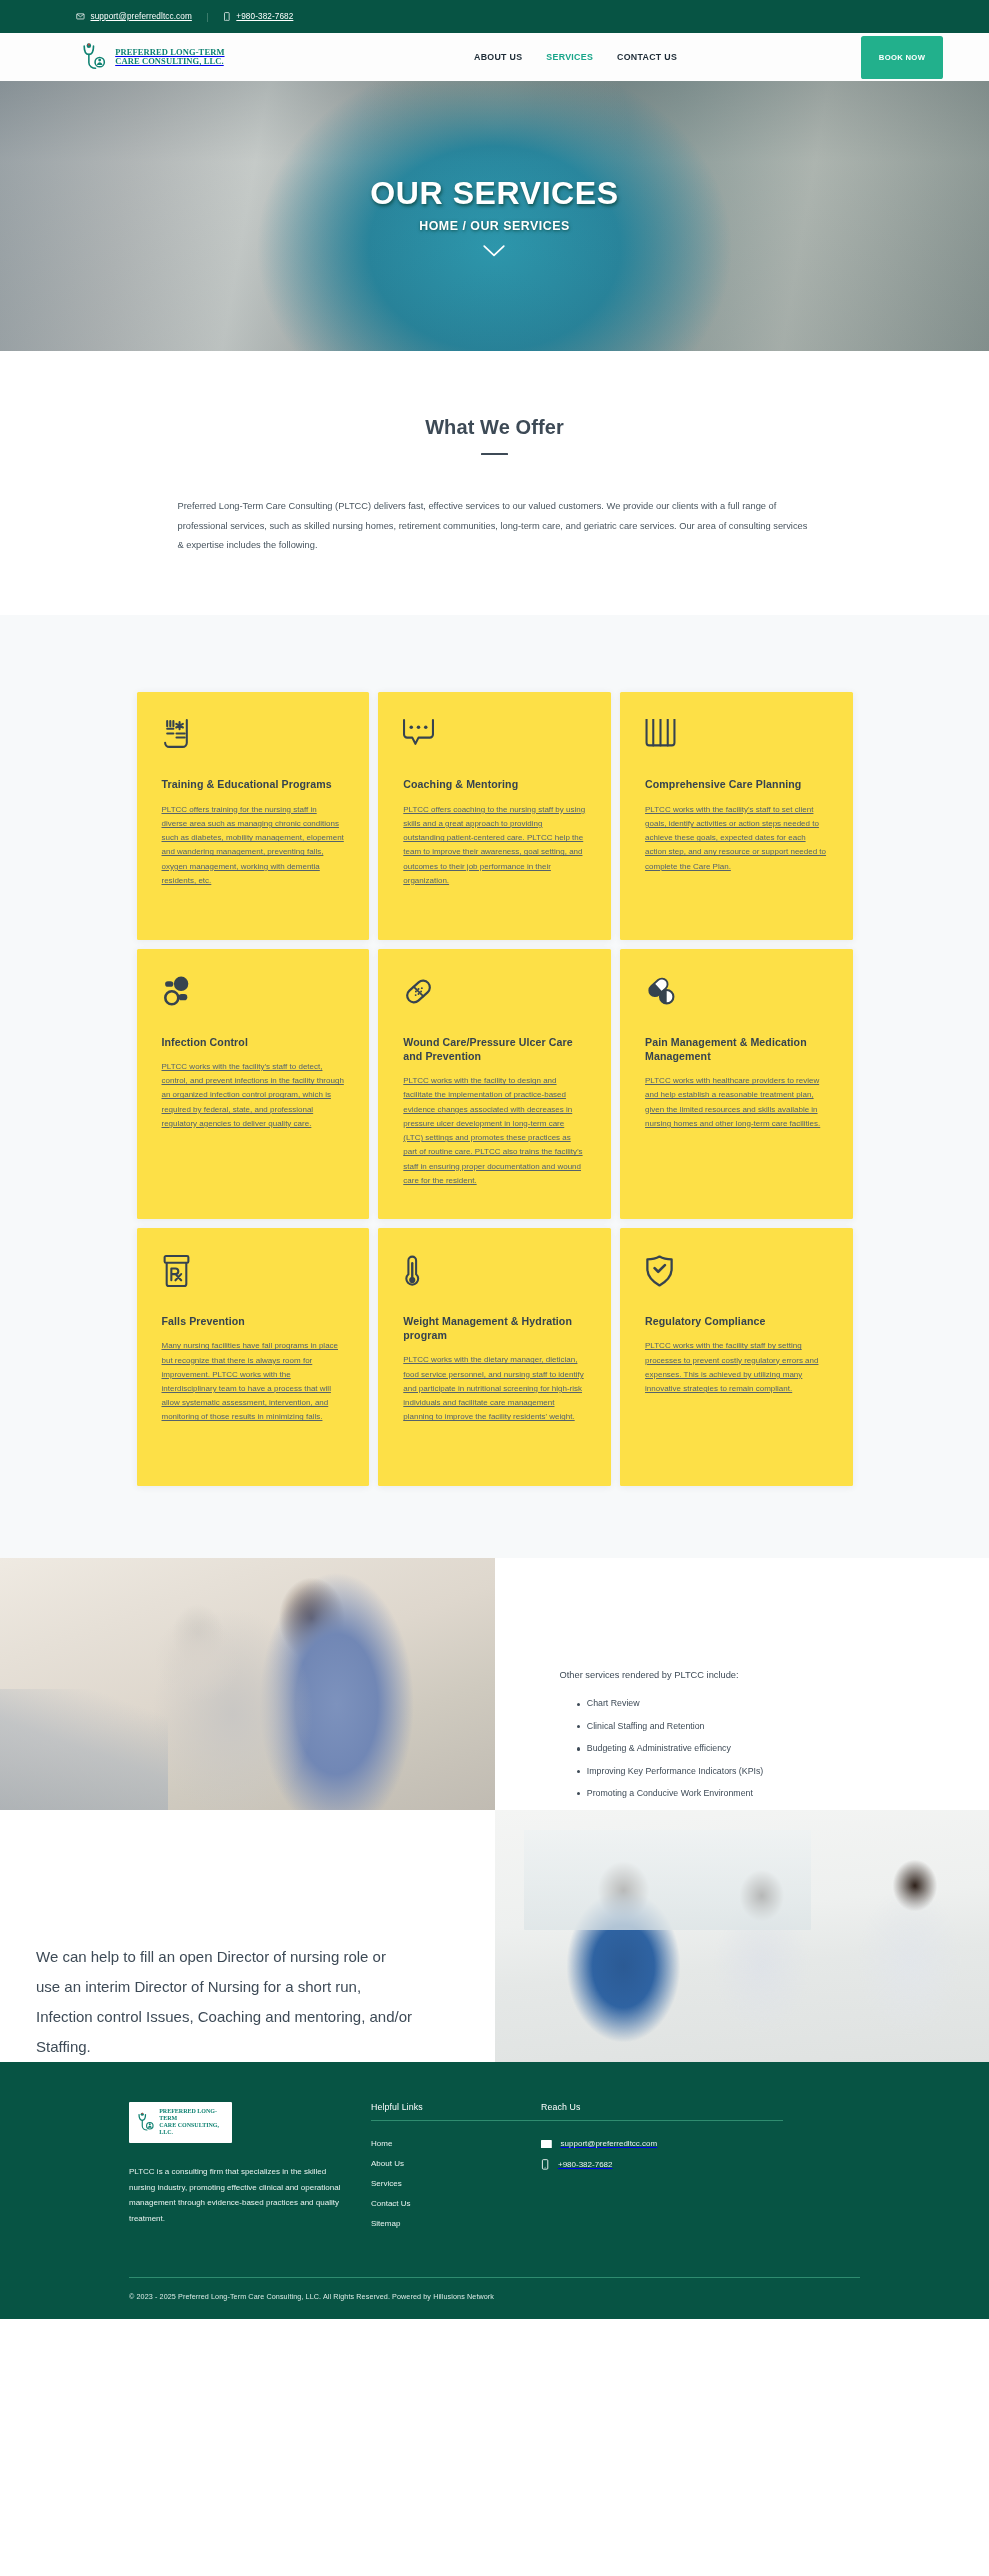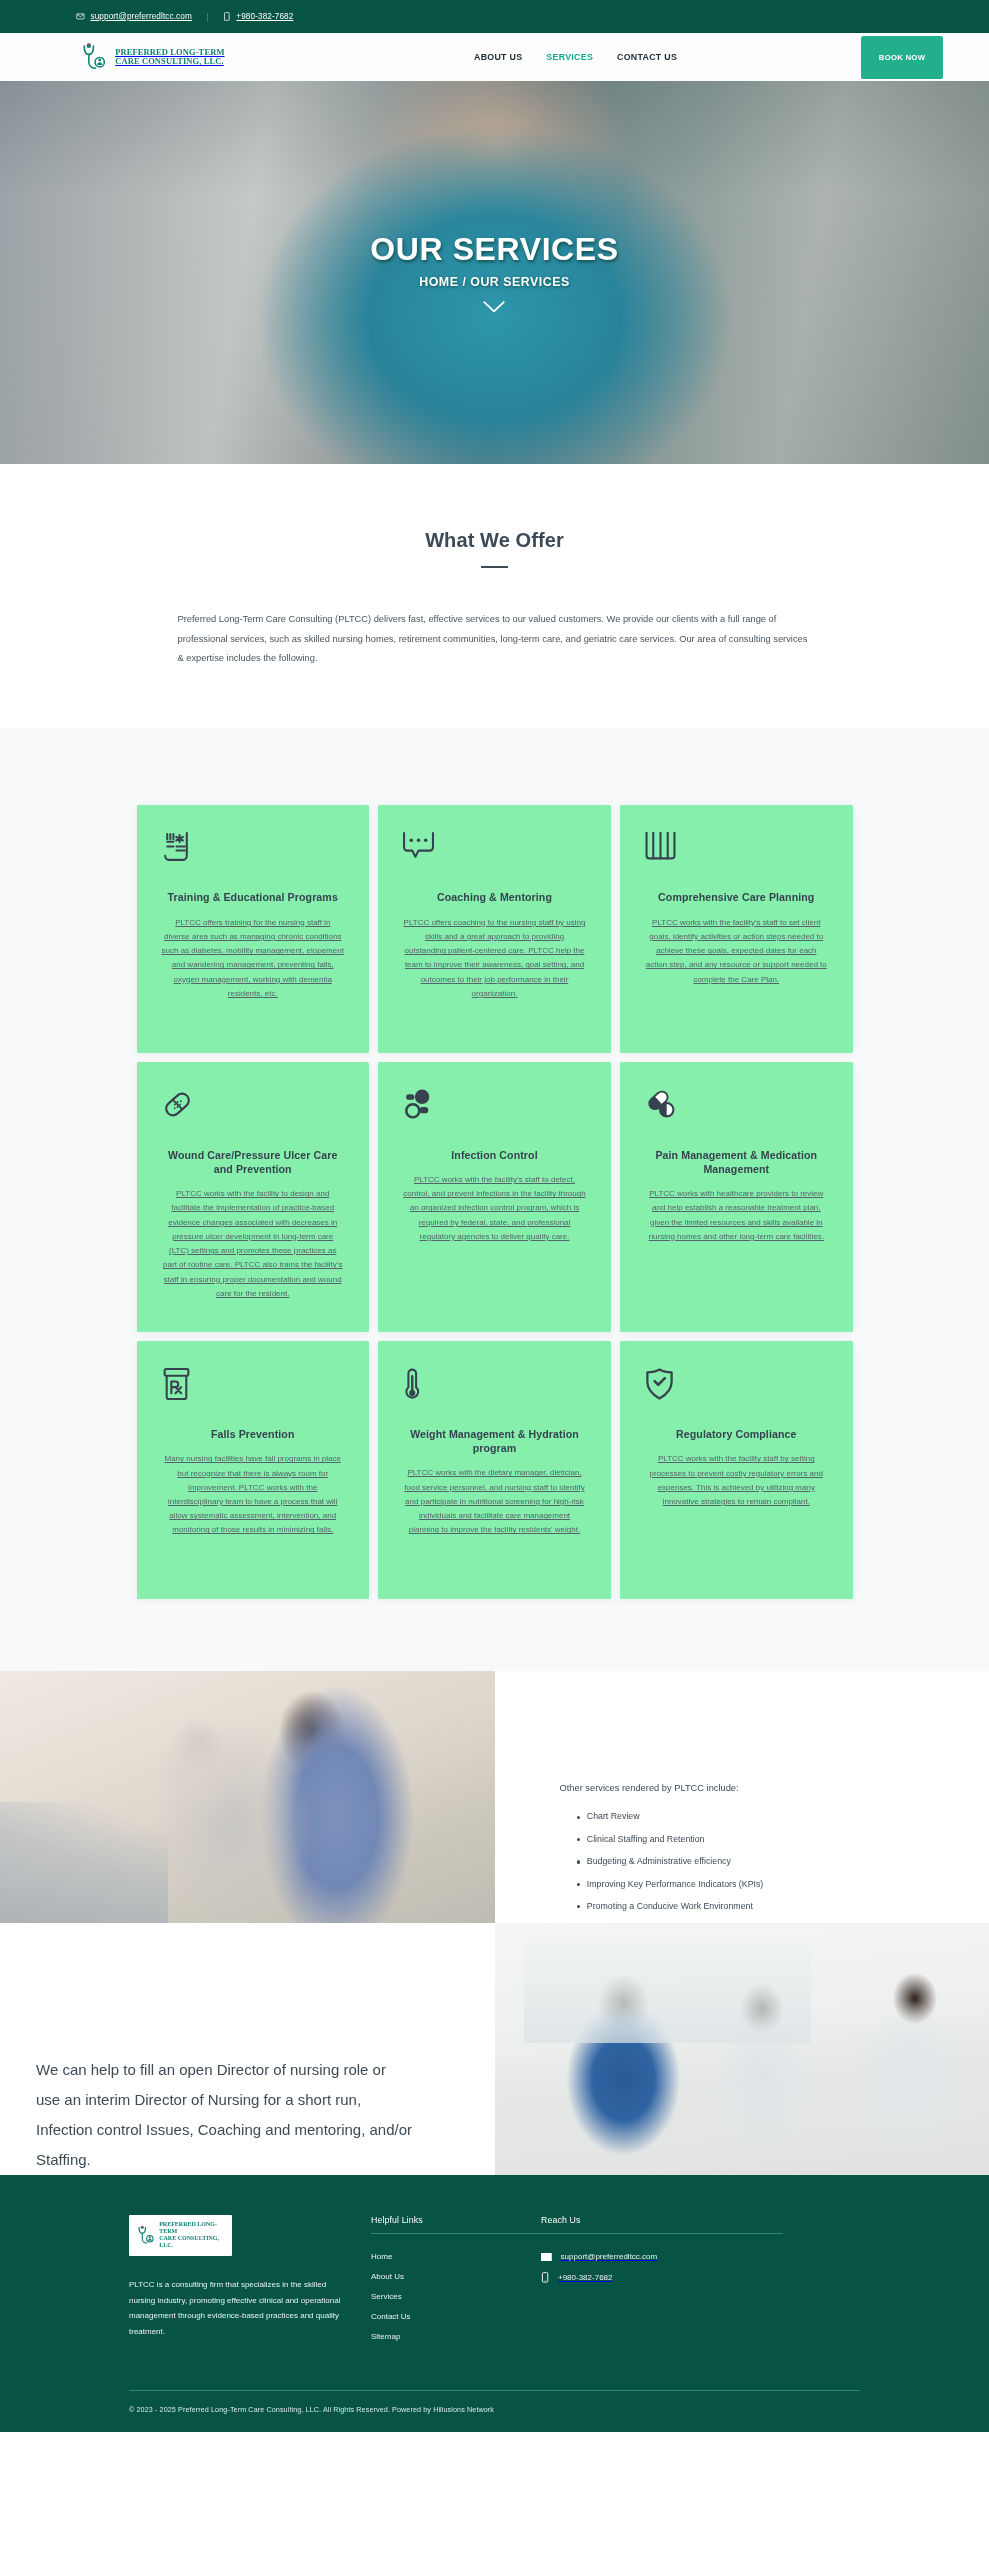--- a/index.html
+++ b/index.html
@@ -36,21 +36,21 @@
   .nav-link.active{color:#17a589;}
   .book-btn{
     margin-left:auto;background:#22b08c;color:#ffffff;border:none;
     font-size:7.7px;font-weight:bold;letter-spacing:0.3px;
     width:82px;height:43px;border-radius:2.6px;cursor:pointer;
     font-family:"Liberation Sans",sans-serif;
   }
 
   
   .hero{
-    height:383px;position:relative;overflow:hidden;
+    height:270px;position:relative;overflow:hidden;
     display:flex;flex-direction:column;align-items:center;justify-content:center;
   }
   .hero-bg{position:absolute;inset:0;
     background:
       radial-gradient(ellipse 330px 268px at 50% 62%, #2f9fb5 0%, #2a8ba3 38%, rgba(42,139,163,0) 72%),
       radial-gradient(ellipse 216px 206px at 50% 18%, #d8bba4 0%, rgba(216,187,164,0) 62%),
       linear-gradient(100deg,#9fa7ab 0%,#b9bdbd 14%,#cfd3d0 26%,#a9b0ae 38%,#7f908f 52%,#93a3a0 66%,#b5bcb6 80%,#8e9a96 100%);
   }
   .hero-bg:after{
     content:"";position:absolute;inset:0;
@@ -76,24 +76,23 @@
   .offer-text{
     width:716px;margin:42px auto 0;font-size:9.3px;line-height:2.05;color:#48555f;
     text-align:left;padding-left:41px;padding-right:41px;
   }
 
   
   .cards-section{background:#f7f9fa;padding:77px 0 62px;}
   .cards-wrap{width:866px;margin:0 auto;padding:0 75px;}
   .cards-row{display:flex;gap:9.3px;margin-bottom:9.3px;}
   .card{
-    flex:1 1 0;background:#86efac;border-radius:1.5px;
+    flex:1 1 0;background:#fde047;border-radius:1.5px;
     box-shadow:0 1px 7.2px rgba(42,60,80,.075);
     padding:27px 25px 27px;
-    text-align:center;
   }
   .card-icon{height:37px;margin-bottom:21.6px;display:flex;align-items:flex-start;}
   .card-title{
     font-size:10.6px;font-weight:bold;color:#36434f;line-height:1.34;margin-bottom:11.3px;letter-spacing:0.1px;
   }
   .card-desc{font-size:8px;line-height:1.78;color:#55636d;text-decoration:underline;}
   .row-1 .card{min-height:248px;}
   .row-2 .card{min-height:270px;}
   .row-3 .card{min-height:258px;}
 
@@ -288,46 +287,46 @@
             </svg>
           </div>
           <h3 class="card-title">Comprehensive Care Planning</h3>
           <p class="card-desc">PLTCC works with the facility's staff to set client goals, identify activities or action steps needed to achieve these goals, expected dates for each action step, and any resource or support needed to complete the Care Plan.</p>
         </div>
       </div>
 
       <div class="cards-row row-2">
         <div class="card">
           <div class="card-icon">
+            <svg width="32" height="30" viewBox="0 0 62 58" fill="none">
+              <circle cx="37" cy="15" r="14" fill="#36434f"></circle>
+              <rect x="6" y="10" width="16" height="11" rx="5.5" fill="#36434f"></rect>
+              <circle cx="19" cy="42" r="12.6" fill="none" stroke="#36434f" stroke-width="5"></circle>
+              <rect x="32" y="35" width="17" height="12" rx="6" fill="#36434f"></rect>
+            </svg>
+          </div>
+          <h3 class="card-title">Infection Control</h3>
+          <p class="card-desc">PLTCC works with the facility’s staff to detect, control, and prevent infections in the facility through an organized infection control program, which is required by federal, state, and professional regulatory agencies to deliver quality care.</p>
+        </div>
+
+        <div class="card">
+          <div class="card-icon">
             <svg width="31" height="31" viewBox="0 0 60 60" fill="none" stroke="#36434f" stroke-width="4.2" stroke-linecap="round" stroke-linejoin="round">
               <rect x="5" y="17" width="50" height="26" rx="13" transform="rotate(-42 30 30)"></rect>
               <path d="M20.5 20.5l19 19" stroke-width="3.4"></path>
               <circle cx="25" cy="30" r="1.9" fill="#36434f" stroke="none"></circle>
               <circle cx="30" cy="25" r="1.9" fill="#36434f" stroke="none"></circle>
               <circle cx="35" cy="30" r="1.9" fill="#36434f" stroke="none"></circle>
               <circle cx="30" cy="35" r="1.9" fill="#36434f" stroke="none"></circle>
               <circle cx="24.5" cy="37" r="1.9" fill="#36434f" stroke="none"></circle>
               <circle cx="36.5" cy="23.5" r="1.9" fill="#36434f" stroke="none"></circle>
             </svg>
           </div>
           <h3 class="card-title">Wound Care/Pressure Ulcer Care and Prevention</h3>
           <p class="card-desc">PLTCC works with the facility to design and facilitate the implementation of practice-based evidence changes associated with decreases in pressure ulcer development in long-term care (LTC) settings and promotes these practices as part of routine care. PLTCC also trains the facility’s staff in ensuring proper documentation and wound care for the resident.</p>
-        </div>
-
-        <div class="card">
-          <div class="card-icon">
-            <svg width="32" height="30" viewBox="0 0 62 58" fill="none">
-              <circle cx="37" cy="15" r="14" fill="#36434f"></circle>
-              <rect x="6" y="10" width="16" height="11" rx="5.5" fill="#36434f"></rect>
-              <circle cx="19" cy="42" r="12.6" fill="none" stroke="#36434f" stroke-width="5"></circle>
-              <rect x="32" y="35" width="17" height="12" rx="6" fill="#36434f"></rect>
-            </svg>
-          </div>
-          <h3 class="card-title">Infection Control</h3>
-          <p class="card-desc">PLTCC works with the facility’s staff to detect, control, and prevent infections in the facility through an organized infection control program, which is required by federal, state, and professional regulatory agencies to deliver quality care.</p>
         </div>
 
         <div class="card">
           <div class="card-icon">
             <svg width="31" height="30" viewBox="0 0 60 58" fill="none">
               <g transform="rotate(-42 26 22)">
                 <rect x="6" y="11" width="40" height="22" rx="11" fill="#36434f"></rect>
                 <path d="M26 11h9a11 11 0 0 1 0 22h-9z" fill="#ffffff"></path>
                 <rect x="6" y="11" width="40" height="22" rx="11" fill="none" stroke="#36434f" stroke-width="3.6"></rect>
               </g>

